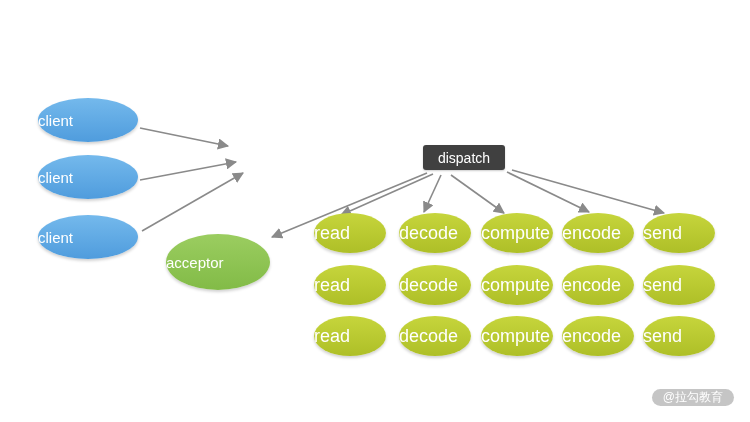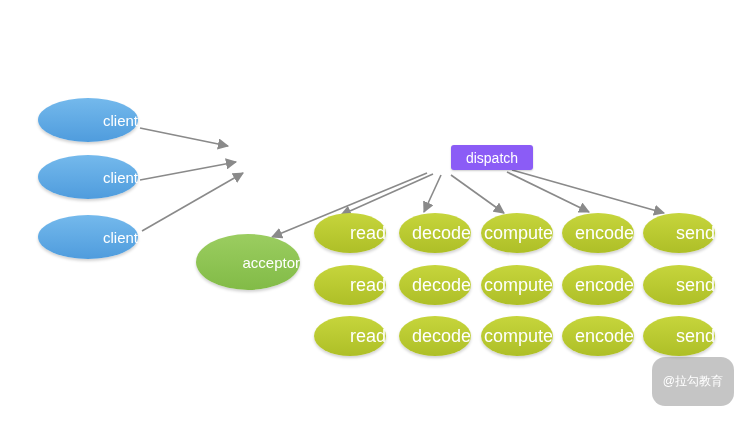--- a/index.html
+++ b/index.html
@@ -6,21 +6,21 @@
   .canvas{
     position:relative;
     width:750px;height:422px;
     background:#ffffff;
     overflow:hidden;
     font-family:"Liberation Sans", sans-serif;
   }
   .arrows{position:absolute;left:0;top:0;width:750px;height:422px;}
   .node{
     position:absolute;
-    display:flex;align-items:center;justify-content:flex-end;
+    display:flex;align-items:center;justify-content:flex-start;
     border-radius:50%;
     color:#ffffff;
     box-shadow:0 2px 3px rgba(0,0,0,0.18);
     text-align:center;
   }
   .client{
     background:linear-gradient(#74b9ec,#4f9cdd);
     font-size:15px;
   }
   .reactor{
@@ -29,43 +29,42 @@
     flex-direction:column;
   }
   .reactor-title{
     margin-top:13px;
     color:#ffffff;
     font-size:17px;
   }
   .dispatch{
     position:absolute;
     left:423px;top:145px;width:82px;height:25px;
-    background:#8b5cf6;
+    background:#404040;
     color:#ffffff;
     font-size:14px;
     display:flex;align-items:center;justify-content:center;
     border-radius:3px;
     box-shadow:0 1px 2px rgba(0,0,0,0.2);
-    margin-left:28px;
   }
   .acceptor{
     background:linear-gradient(#9bcd60,#82bb47);
     font-size:15px;
   }
   .worker{
     background:linear-gradient(#c6d53c,#aebf27);
     font-size:18px;
   }
   .watermark{
     position:absolute;
     right:16px;bottom:16px;
     background:rgba(150,150,150,0.55);
     color:#ffffff;
     font-size:12px;
-    padding:16px 11px;
+    padding:0 11px;
     border-radius:13px;
     text-align:right;
   }
 </style>
 </head>
 <body>
 
 <div class="canvas">
 
   <svg class="arrows" viewBox="0 0 750 422">
@@ -95,21 +94,21 @@
   </div>
   <div class="node client" style="left:38px;top:215px;width:100px;height:44px">
     <span>client</span>
   </div>
 
 
   <div class="dispatch">
     <span>dispatch</span>
   </div>
 
-  <div class="node acceptor" style="left:196px;top:234px;width:104px;height:56px">
+  <div class="node acceptor" style="left:166px;top:234px;width:104px;height:56px">
     <span>acceptor</span>
   </div>
 
   <div class="node worker" style="left:314px;top:213px;width:72px;height:40px">
     <span>read</span>
   </div>
   <div class="node worker" style="left:399px;top:213px;width:72px;height:40px">
     <span>decode</span>
   </div>
   <div class="node worker" style="left:481px;top:213px;width:72px;height:40px">

